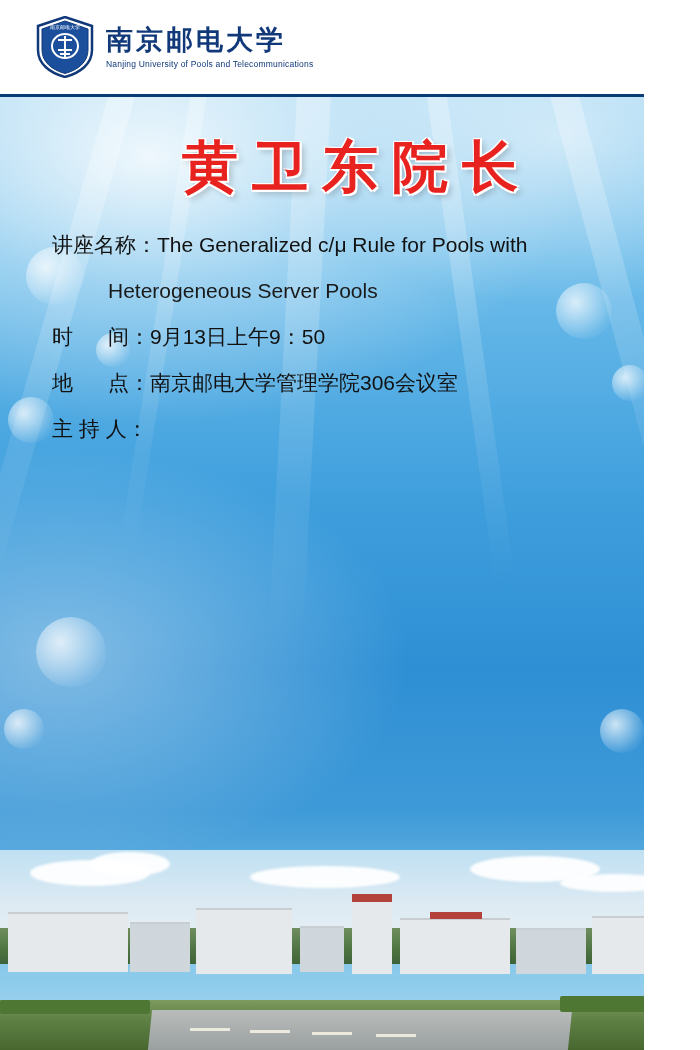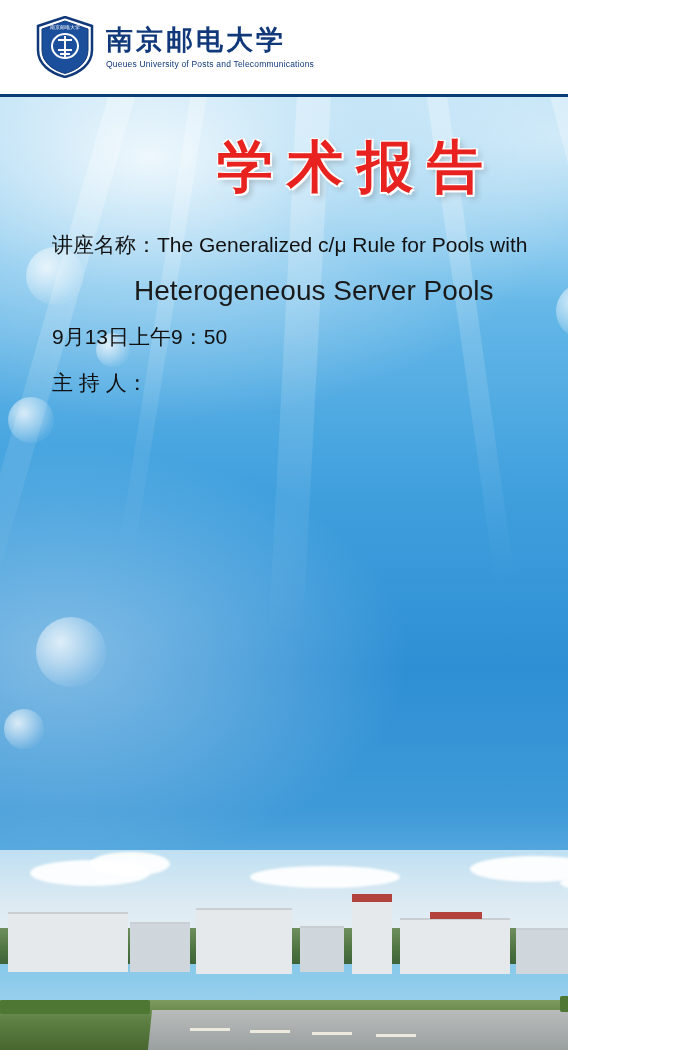--- a/index.html
+++ b/index.html
@@ -5,21 +5,21 @@
   html, body {
     margin: 0;
     padding: 0;
   }
   body {
     font-family: "Liberation Sans", sans-serif;
     background: #ffffff;
   }
   .poster {
     position: relative;
-    width: 568px;
+    width: 644px;
     height: 1050px;
     overflow: hidden;
     background: #e5e5e5;
   }
   
   .header {
     position: absolute;
     top: 0; left: 0;
     width: 700px;
     height: 94px;
@@ -194,22 +194,22 @@
     text-align: right;
   }
   .info-value {
     font-size: 21px;
   }
   .info-value-multiline {
     font-size: 21px;
     line-height: 46px;
   }
   .subtitle-line2 {
-    margin-left: 82px;
-    font-size: 28px;
+    margin-left: 56px;
+    font-size: 21px;
     line-height: 46px;
   }
   
   .bio {
     position: absolute;
     top: 478px;
     left: 52px;
     width: 600px;
     z-index: 10;
     color: #111;
@@ -283,40 +283,45 @@
         <svg width="58" height="62" viewBox="0 0 58 62">
           <path d="M29 1 L56 10 L56 34 C56 48 44 57 29 61 C14 57 2 48 2 34 L2 10 Z" fill="#ffffff" stroke="#11397a" stroke-width="2.5"></path>
           <path d="M29 5 L52 13 L52 34 C52 46 42 54 29 57.5 C16 54 6 46 6 34 L6 13 Z" fill="#1b4f9c" stroke="#11397a" stroke-width="1"></path>
           <ellipse cx="29" cy="30" rx="13" ry="12" fill="none" stroke="#ffffff" stroke-width="2"></ellipse>
           <path d="M22 24 L36 24 M29 20 L29 42 M22 34 L36 34 M24 38 L34 38" stroke="#ffffff" stroke-width="2" fill="none"></path>
           <text x="29" y="13" font-size="5" fill="#ffffff" text-anchor="middle" font-family="DejaVu Serif, serif">南京邮电大学</text>
         </svg>
       </div>
       <div class="logo-text">
         <div class="logo-cn">南京邮电大学</div>
-        <div class="logo-en">Queues University of Posts and Telecommunications</div>
+        <div class="logo-en">Nanjing University of Pools and Telecommunications</div>
       </div>
     </div>
   </div>
   <div class="header-rule"></div>
 
-  <div class="title">学术报告</div>
+  <div class="title">黄卫东院长</div>
 
   <div class="info">
 
     <div class="info-row">
       <span class="info-label">讲座名称：</span>
       <span class="info-value-multiline">The Generalized c/μ Rule for Pools with</span>
     </div>
     <div class="subtitle-line2">Heterogeneous Server Pools</div>
 
     <div class="info-row">
+      <span class="info-label">时      间：</span>
       <span class="info-value">9月13日上午9：50</span>
     </div>
 
+    <div class="info-row">
+      <span class="info-label">地      点：</span>
+      <span class="info-value">南京邮电大学管理学院306会议室</span>
+    </div>
 
     <div class="info-row">
       <span class="info-label">主 持 人：</span>
     </div>
   </div>
 
 
 </div>
 
 </body></html>

